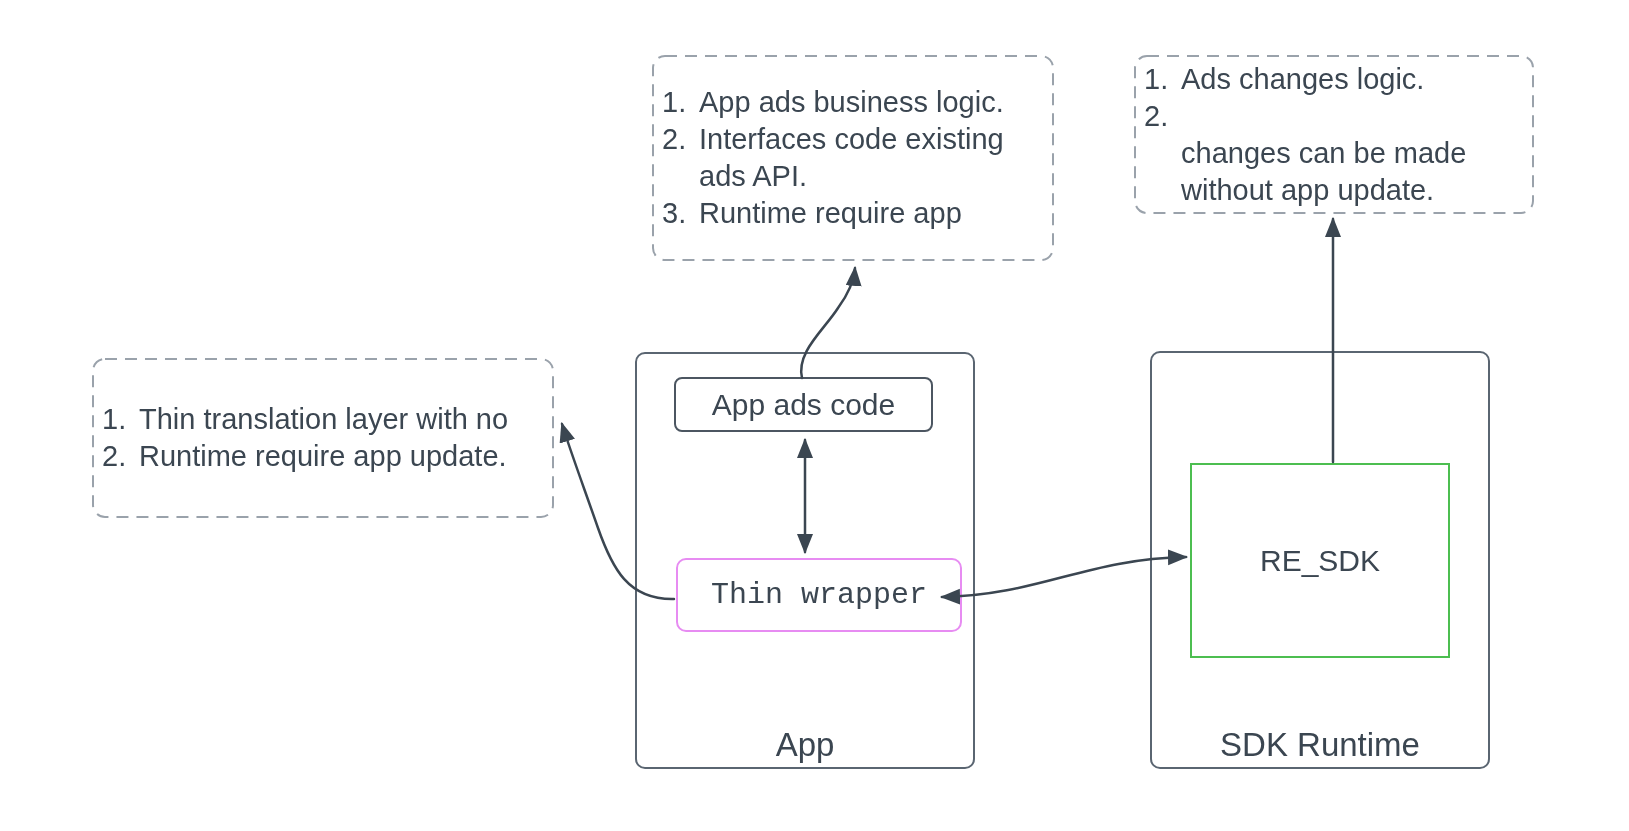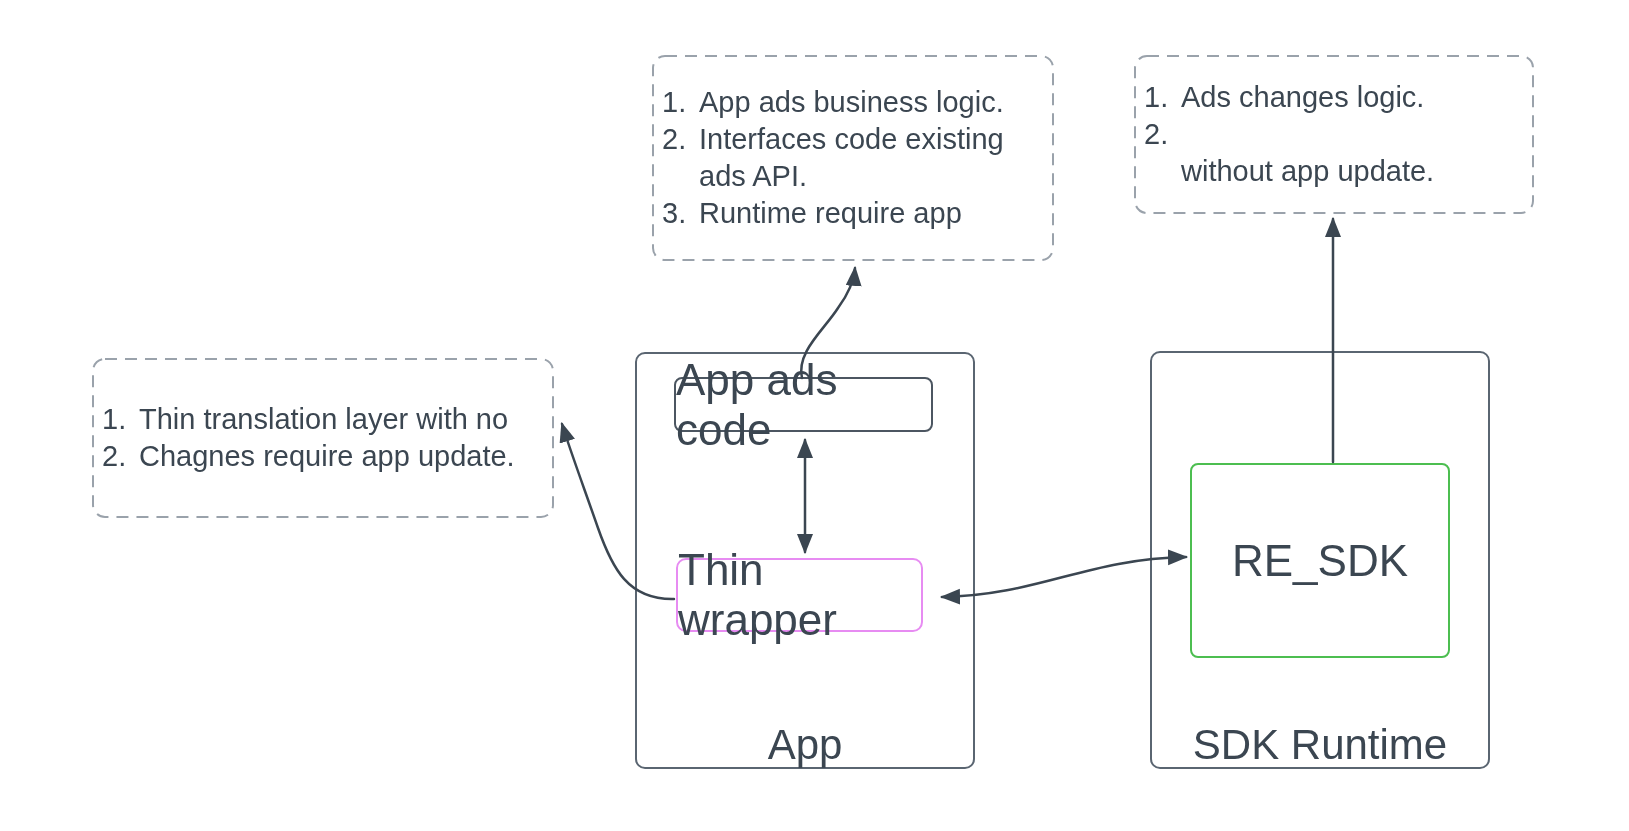--- a/index.html
+++ b/index.html
@@ -22,30 +22,30 @@
   .nline{display:flex;line-height:37px;white-space:nowrap;}
   .nnum{flex:0 0 37px;width:37px;}
   .ntxt{flex:0 0 auto;}
   
   .container-box{
     position:absolute;border:2.5px solid var(--frame-border);border-radius:10px;
     box-sizing:border-box;
   }
   .container-label{
     position:absolute;bottom:1px;left:0;right:0;text-align:center;
-    font-size:42px;line-height:42px;color:var(--ink);
+    font-size:33px;line-height:42px;color:var(--ink);
   }
   
   .node{
     position:absolute;display:flex;align-items:center;justify-content:center;
-    font-size:44px;color:var(--ink);box-sizing:border-box;background:#fff;
+    font-size:30px;color:var(--ink);box-sizing:border-box;background:#fff;
   }
   .node-appads{border:2px solid var(--node-border);border-radius:8px;}
   .node-thin{border:2.5px solid var(--thin-wrapper-border);border-radius:10px;}
-  .node-resdk{border:2.5px solid var(--re-sdk-border);border-radius:8px;}
+  .node-resdk{border:2.5px solid var(--re-sdk-border);border-radius:0;}
   
   svg.arrows{position:absolute;inset:0;pointer-events:none;z-index:5;}
   svg.arrows path.conn{fill:none;stroke:var(--ink);stroke-width:2.5;stroke-linecap:round;}
   svg.arrows .ah{fill:var(--ink);stroke:none;}
   svg.arrows rect.dashed{
     fill:none;stroke:var(--dashed-border);stroke-width:2;stroke-dasharray:12 8;
   }
 </style>
 </head>
 <body>
@@ -74,48 +74,52 @@
   <div class="note" style="left:1135px;top:56px;width:398px;height:157px;">
     <div class="nline">
       <span class="nnum">1.</span>
       <span class="ntxt">Ads changes logic.</span>
     </div>
     <div class="nline">
       <span class="nnum">2.</span>
     </div>
     <div class="nline">
       <span class="nnum"></span>
+      <span class="ntxt">changes can be made</span>
+    </div>
+    <div class="nline">
+      <span class="nnum"></span>
       <span class="ntxt">without app update.</span>
     </div>
   </div>
 
   <div class="note" style="left:93px;top:359px;width:460px;height:158px;">
     <div class="nline">
       <span class="nnum">1.</span>
       <span class="ntxt">Thin translation layer with no</span>
     </div>
     <div class="nline">
       <span class="nnum">2.</span>
-      <span class="ntxt">Chagnes require app update.</span>
+      <span class="ntxt">Runtime require app update.</span>
     </div>
   </div>
 
   <div class="container-box" style="left:635px;top:352px;width:340px;height:417px;">
     <div class="container-label">App</div>
   </div>
 
   <div class="container-box" style="left:1150px;top:351px;width:340px;height:418px;">
     <div class="container-label">SDK Runtime</div>
   </div>
 
   <div class="node node-appads" style="left:674px;top:377px;width:259px;height:55px;">
     <span>App ads code</span>
   </div>
 
-  <div class="node node-thin" style="left:676px;top:558px;width:247px;height:74px;">
+  <div class="node node-thin" style="left:676px;top:558px;width:286px;height:74px;font-family:Liberation Mono, monospace;">
     <span>Thin wrapper</span>
   </div>
 
   <div class="node node-resdk" style="left:1190px;top:463px;width:260px;height:195px;">
     <span>RE_SDK</span>
   </div>
 
   <svg class="arrows" width="1629" height="831" viewBox="0 0 1629 831">
     <defs>
       <marker id="ah" markerUnits="userSpaceOnUse" markerWidth="24" markerHeight="20" refX="18" refY="8" orient="auto-start-reverse">

